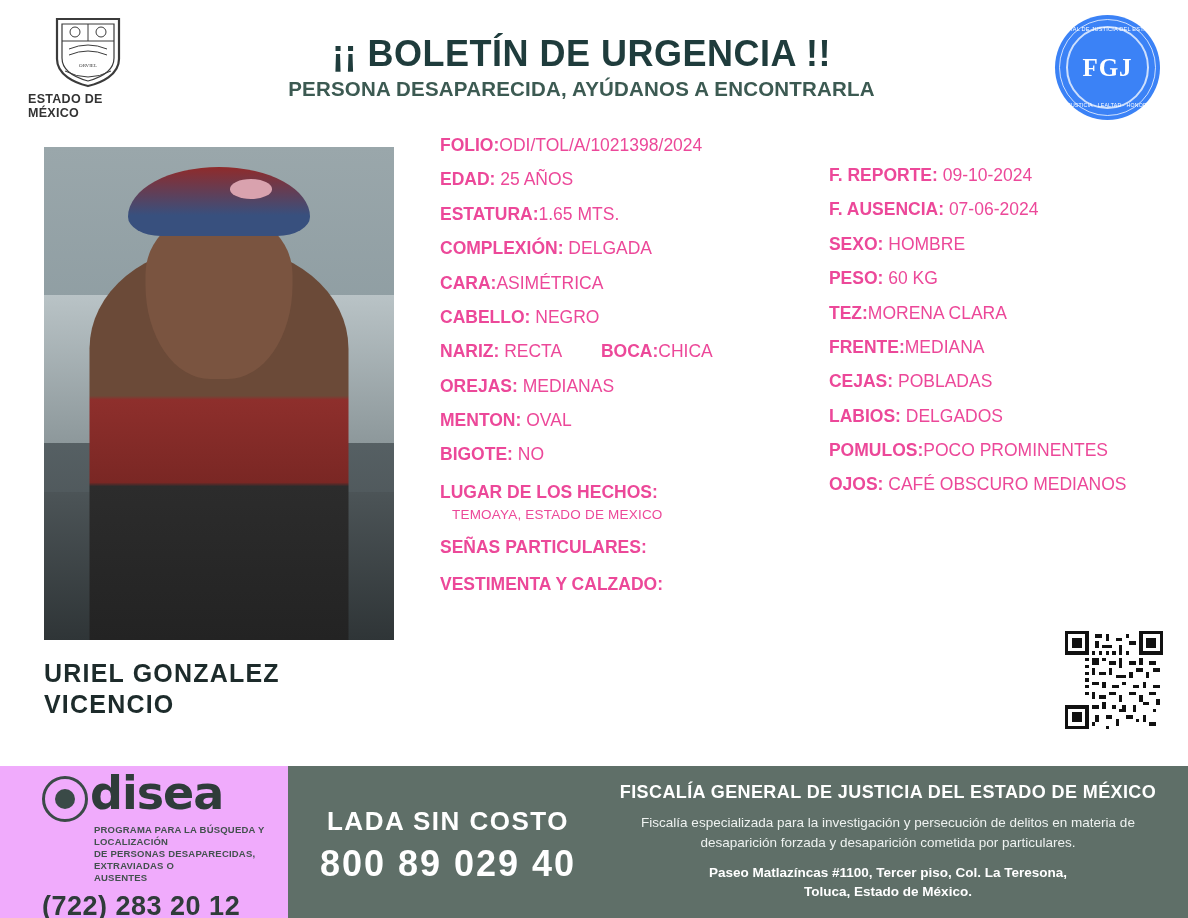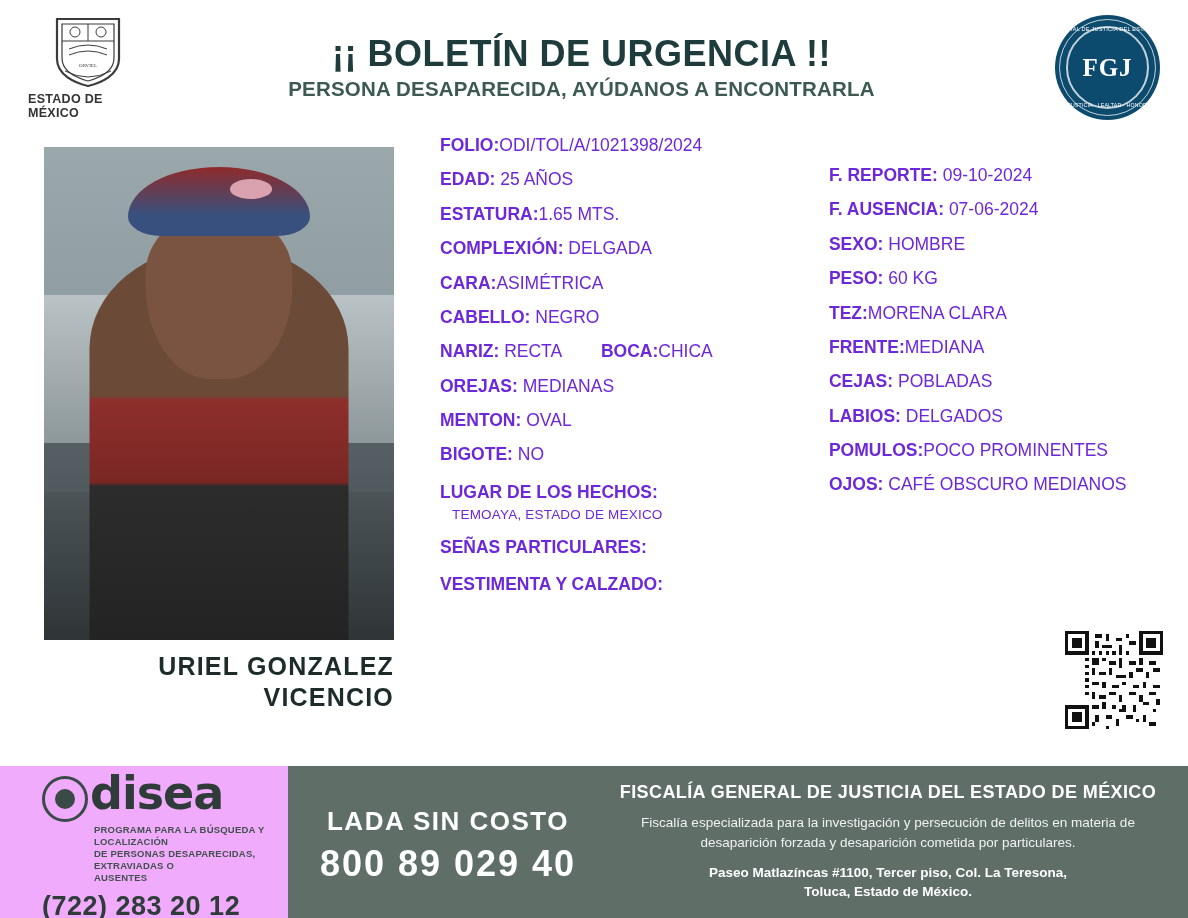--- a/index.html
+++ b/index.html
@@ -54,21 +54,21 @@
   .title-sub {
     font-size:20.5px;
     font-weight:bold;
     color:#3c5a52;
     letter-spacing:.2px;
     margin-top:4px;
   }
   .fgj-logo {
     width:105px; height:105px;
     border-radius:50%;
-    background:#0c4a6e;
+    background:#3b82f6;
     position:relative;
     display:flex;
     align-items:center;
     justify-content:center;
     flex-shrink:0;
   }
   .fgj-logo .ring {
     position:absolute;
     border-radius:50%;
     border:1.5px solid rgba(255,255,255,.75);
@@ -134,42 +134,42 @@
     top:4%; width:52%; height:14%;
     background:linear-gradient(180deg,#8f2b2b 0%, #38507e 70%);
     border-radius:50% 50% 18% 18% / 72% 72% 28% 28%;
   }
   .photo .cap-logo {
     position:absolute; left:53%; top:6.5%;
     width:12%; height:4%;
     background:#d9a2ae; border-radius:50%;
   }
   .name {
-    margin-top:11px;
-    text-align:right;
+    margin-top:18px;
+    text-align:left;
     font-size:25px;
     font-weight:bold;
     letter-spacing:1.2px;
     line-height:1.25;
     color:#1d2b2b;
   }
 
   .fields {
     position:absolute;
     left:440px; top:0;
     right:20px;
     display:flex;
   }
   .col-left { width:390px; }
   .col-right { width:340px; margin-left:0px; padding-top:30px;}
   .row {
     margin-bottom:12.5px;
     font-size:17.5px;
     line-height:1.25;
-    color:#6d28d9;
+    color:#ec4899;
     white-space:nowrap;
   }
   .row .lbl { font-weight:bold; }
   .row .val { font-weight:normal; }
   .row.inline-two .gap { display:inline-block; width:30px; }
   .sub-val {
     font-size:13.5px;
     padding-left:12px;
     margin-top:3px;
     letter-spacing:.2px;

